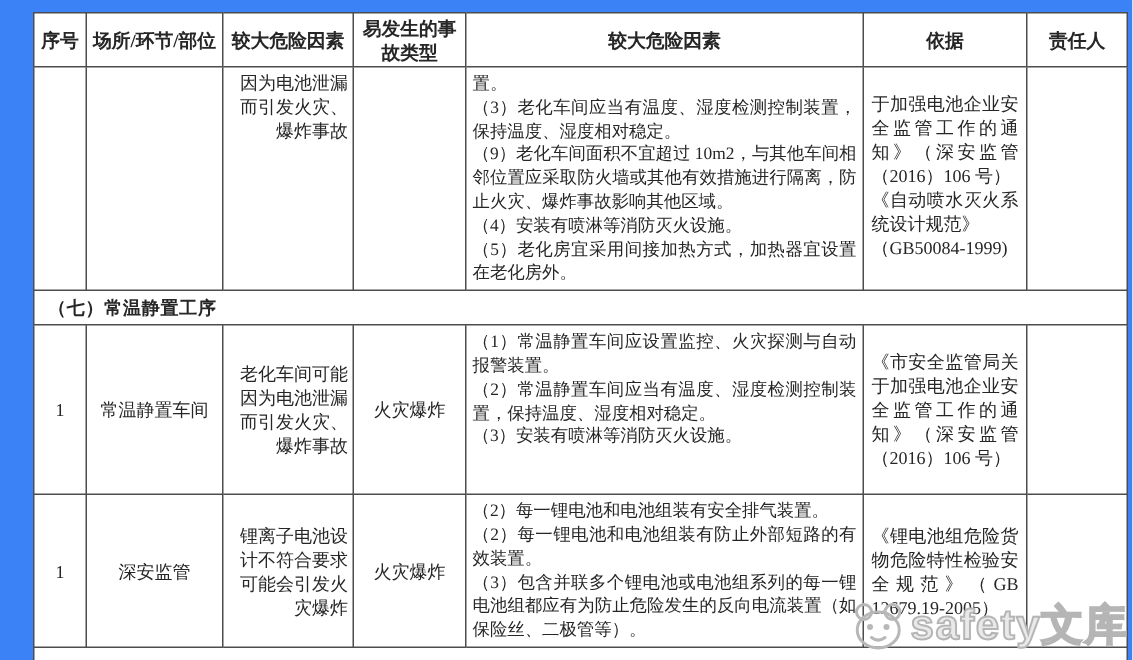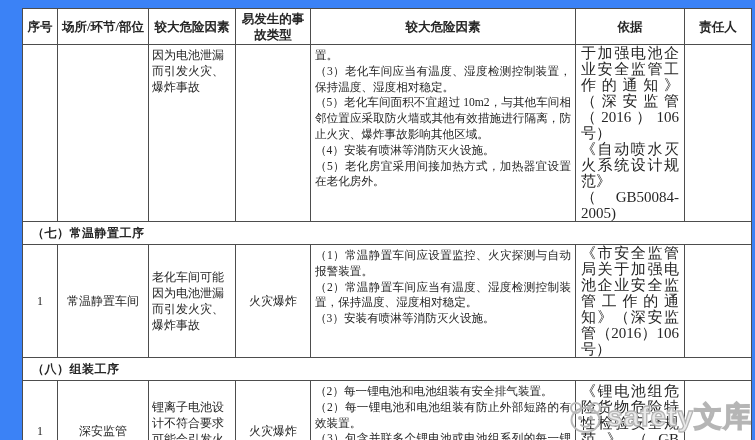--- a/index.html
+++ b/index.html
@@ -18,23 +18,23 @@
 
   td { vertical-align:middle; text-align:center; }
   tr.section-row td {
     text-align:left; font-weight:bold; padding:3px 2px 3px 9px;
     height:22px; letter-spacing:0.5px;
   }
   td.cell-measures {
     text-align:left; vertical-align:top; font-size:11.6px; line-height:15.8px; padding:3px 4px;
   }
   td.cell-measures .para { text-align:justify; }
-  td.cell-basis { font-size:15px; padding:0 5px; }
+  td.cell-basis { font-size:12px; padding:16px 5px; }
   td.cell-basis .para { text-align:justify; text-align-last:left; }
-  td.cell-hazard { text-align:left; padding:2px 3px; }
+  td.cell-hazard { text-align:right; padding:2px 3px; }
   tr.continuation td { vertical-align:top; }
   tbody tr:nth-child(1) { height:147px; }
   tbody tr:nth-child(3) { height:84px; }
   tbody tr:nth-child(5) { height:92px; }
   tbody tr:nth-child(6) td { height:24px; }
 
   .watermark {
     position:absolute; right:3px; bottom:1px; height:44px;
     display:flex; align-items:center; gap:2px; z-index:5;
     pointer-events:none;
@@ -75,51 +75,48 @@
     </thead>
     <tbody>
         <tr class="continuation">
           <td class="cell-no"></td>
           <td class="cell-place"></td>
           <td class="cell-hazard">因为电池泄漏而引发火灾、爆炸事故</td>
           <td class="cell-accident"></td>
           <td class="cell-measures">
             <div class="para">置。</div>
             <div class="para">（3）老化车间应当有温度、湿度检测控制装置，保持温度、湿度相对稳定。</div>
-            <div class="para">（5）老化车间面积不宜超过 10m2，与其他车间相邻位置应采取防火墙或其他有效措施进行隔离，防止火灾、爆炸事故影响其他区域。</div>
+            <div class="para">（9）老化车间面积不宜超过 10m2，与其他车间相邻位置应采取防火墙或其他有效措施进行隔离，防止火灾、爆炸事故影响其他区域。</div>
             <div class="para">（4）安装有喷淋等消防灭火设施。</div>
             <div class="para">（5）老化房宜采用间接加热方式，加热器宜设置在老化房外。</div>
           </td>
           <td class="cell-basis">
             <div class="para">于加强电池企业安全监管工作的通知》（深安监管（2016）106 号）</div>
             <div class="para">《自动喷水灭火系统设计规范》</div>
-            <div class="para">（GB50084-2005)</div>
+            <div class="para">（GB50084-1999)</div>
           </td>
           <td class="cell-responsible"></td>
         </tr>
         <tr class="section-row">
           <td colspan="7">（七）常温静置工序</td>
         </tr>
         <tr>
           <td class="cell-no">1</td>
           <td class="cell-place">常温静置车间</td>
           <td class="cell-hazard">老化车间可能因为电池泄漏而引发火灾、爆炸事故</td>
           <td class="cell-accident">火灾爆炸</td>
           <td class="cell-measures">
             <div class="para">（1）常温静置车间应设置监控、火灾探测与自动报警装置。</div>
             <div class="para">（2）常温静置车间应当有温度、湿度检测控制装置，保持温度、湿度相对稳定。</div>
             <div class="para">（3）安装有喷淋等消防灭火设施。</div>
           </td>
           <td class="cell-basis">
             <div class="para">《市安全监管局关于加强电池企业安全监管工作的通知》（深安监管（2016）106 号）</div>
           </td>
           <td class="cell-responsible"></td>
-        </tr>
-        <tr class="section-row">
-          <td colspan="7">（八）组装工序</td>
         </tr>
         <tr>
           <td class="cell-no">1</td>
           <td class="cell-place">深安监管</td>
           <td class="cell-hazard">锂离子电池设计不符合要求可能会引发火灾爆炸</td>
           <td class="cell-accident">火灾爆炸</td>
           <td class="cell-measures">
             <div class="para">（2）每一锂电池和电池组装有安全排气装置。</div>
             <div class="para">（2）每一锂电池和电池组装有防止外部短路的有效装置。</div>
             <div class="para">（3）包含并联多个锂电池或电池组系列的每一锂电池组都应有为防止危险发生的反向电流装置（如保险丝、二极管等）。</div>

